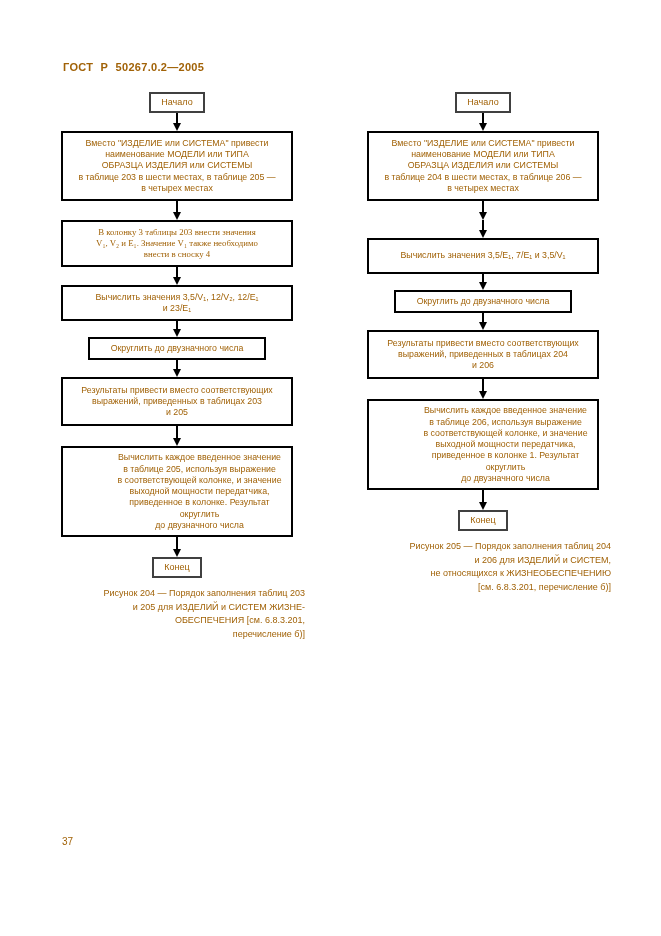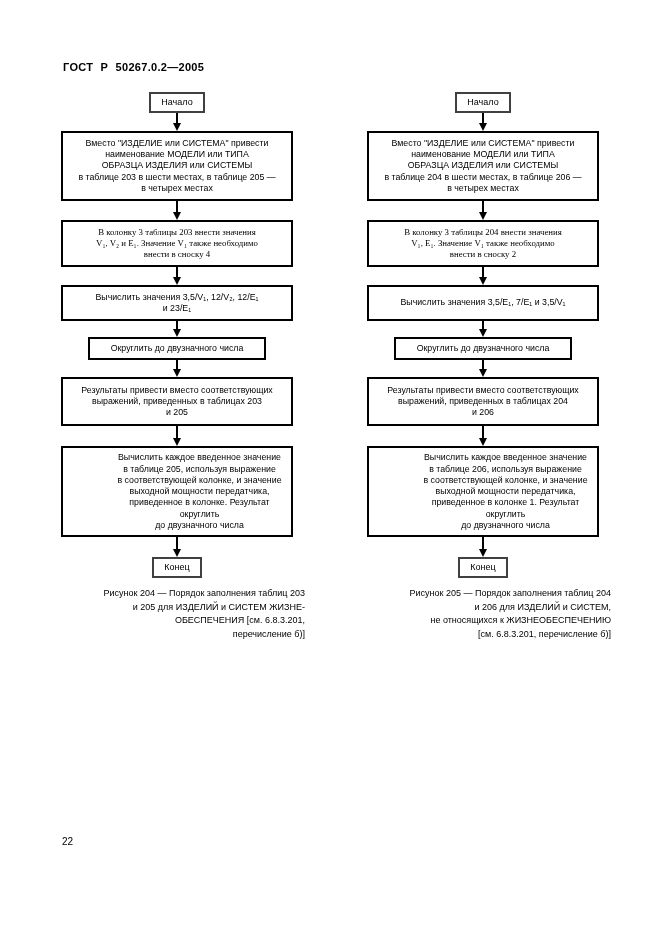--- a/index.html
+++ b/index.html
@@ -1,21 +1,21 @@
 <!DOCTYPE html>
 <html><head>
 <meta charset="utf-8">
 <style>
   html,body { margin:0; padding:0; background:#ffffff; }
   .page {
     position:relative;
     width:661px; height:936px;
     background:#ffffff;
     font-family:"Liberation Sans", sans-serif;
-    color:#000000;
+    color:#a16207;
     overflow:hidden;
   }
   .doc-header {
     position:absolute; left:63px; top:61px;
     font-size:11px; font-weight:bold;
     word-spacing:4px; letter-spacing:0.3px;
   }
   .page-number {
     position:absolute; left:62px; top:836px;
     font-size:10px;
@@ -125,23 +125,20 @@
 
   <div class="flowchart fc-right">
     <div class="terminal">Начало</div>
     <div class="arrow a1"></div>
     <div class="box h1">Вместо "ИЗДЕЛИЕ или СИСТЕМА" привести
 наименование МОДЕЛИ или ТИПА
 ОБРАЗЦА ИЗДЕЛИЯ или СИСТЕМЫ
 в таблице 204 в шести местах, в таблице 206 —
 в четырех местах</div>
     <div class="arrow a2"></div>
-    <div class="box h2">В колонку 3 таблицы 204 внести значения
-V₁, E₁. Значение V₁ также необходимо
-внести в сноску 2</div>
     <div class="arrow a3"></div>
     <div class="box h3">Вычислить значения 3,5/E₁, 7/E₁ и 3,5/V₁</div>
     <div class="arrow a4"></div>
     <div class="box narrow h4">Округлить до двузначного числа</div>
     <div class="arrow a5"></div>
     <div class="box h5">Результаты привести вместо соответствующих
 выражений, приведенных в таблицах 204
 и 206</div>
     <div class="arrow a6"></div>
     <div class="box h6">Вычислить каждое введенное значение
@@ -151,15 +148,15 @@
 приведенное в колонке 1. Результат округлить
 до двузначного числа</div>
     <div class="arrow a7"></div>
     <div class="terminal">Конец</div>
     <div class="caption">Рисунок 205 — Порядок заполнения таблиц 204
 и 206 для ИЗДЕЛИЙ и СИСТЕМ,
 не относящихся к ЖИЗНЕОБЕСПЕЧЕНИЮ
 [см. 6.8.3.201, перечисление б)]</div>
   </div>
 
-  <div class="page-number">22</div>
+  <div class="page-number">37</div>
 
 </div>
 
 </body></html>

